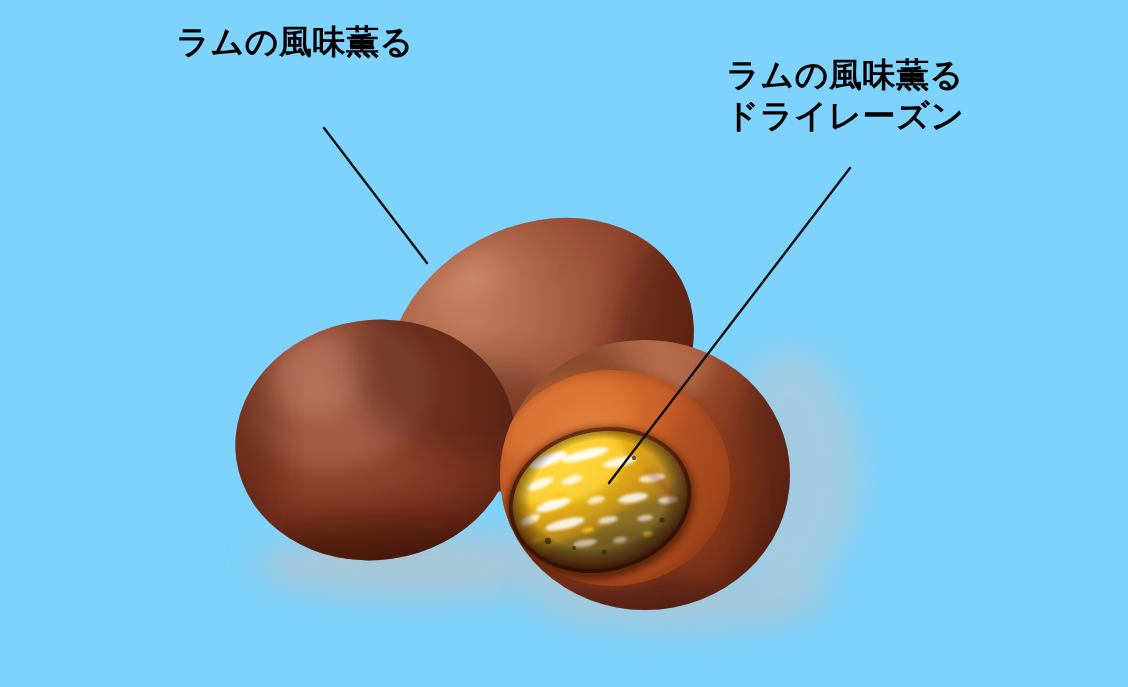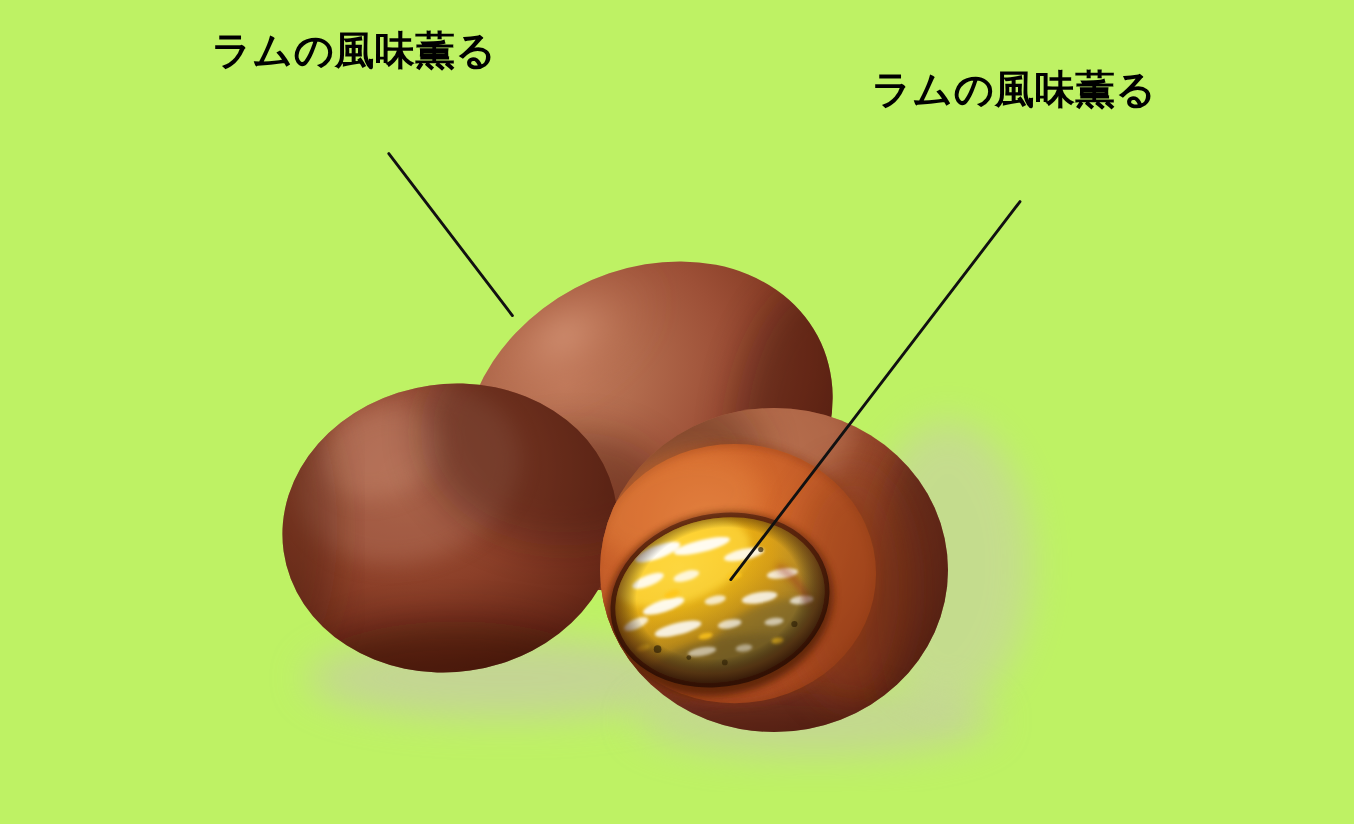--- a/index.html
+++ b/index.html
@@ -49,21 +49,21 @@
     position: absolute;
     left: 0;
     top: 0;
     width: 1128px;
     height: 687px;
   }
 </style>
 </head>
 <body>
 
-<div id="stage" style="width: 1128px; height: 687px; background: #bef264;">
+<div id="stage" style="width: 1128px; height: 687px; background: #7dd3fc;">
 
   <svg id="artwork" viewBox="0 0 1128 687" xmlns="http://www.w3.org/2000/svg" aria-hidden="true">
     <defs>
 
       <filter id="softShadow" x="-30%" y="-40%" width="160%" height="190%">
         <feGaussianBlur stdDeviation="16"></feGaussianBlur>
       </filter>
       <filter id="midBlur" x="-30%" y="-40%" width="160%" height="190%">
         <feGaussianBlur stdDeviation="9"></feGaussianBlur>
       </filter>
@@ -268,15 +268,16 @@
       <line x1="850" y1="168" x2="609" y2="483"></line>
     </g>
   </svg>
 
   <div class="callout" id="callout-chocolate">
     <span>ラムの風味薫る</span>
   </div>
 
   <div class="callout" id="callout-raisin">
     <span>ラムの風味薫る</span>
+    <span class="line2">ドライレーズン</span>
   </div>
 
 </div>
 
 </body></html>

